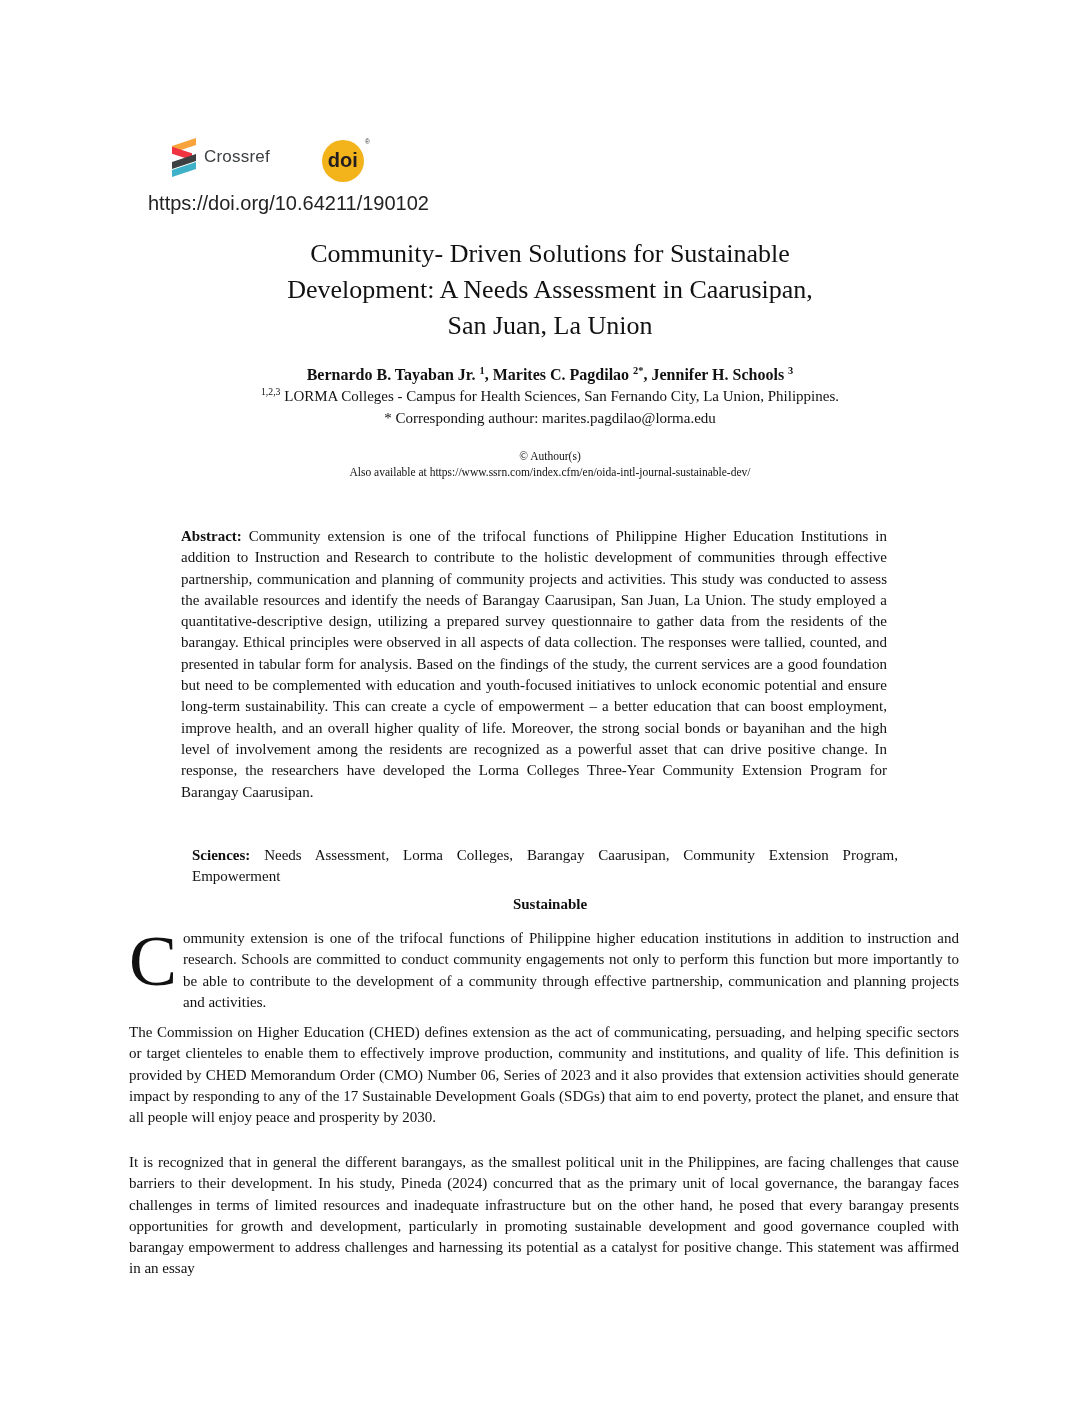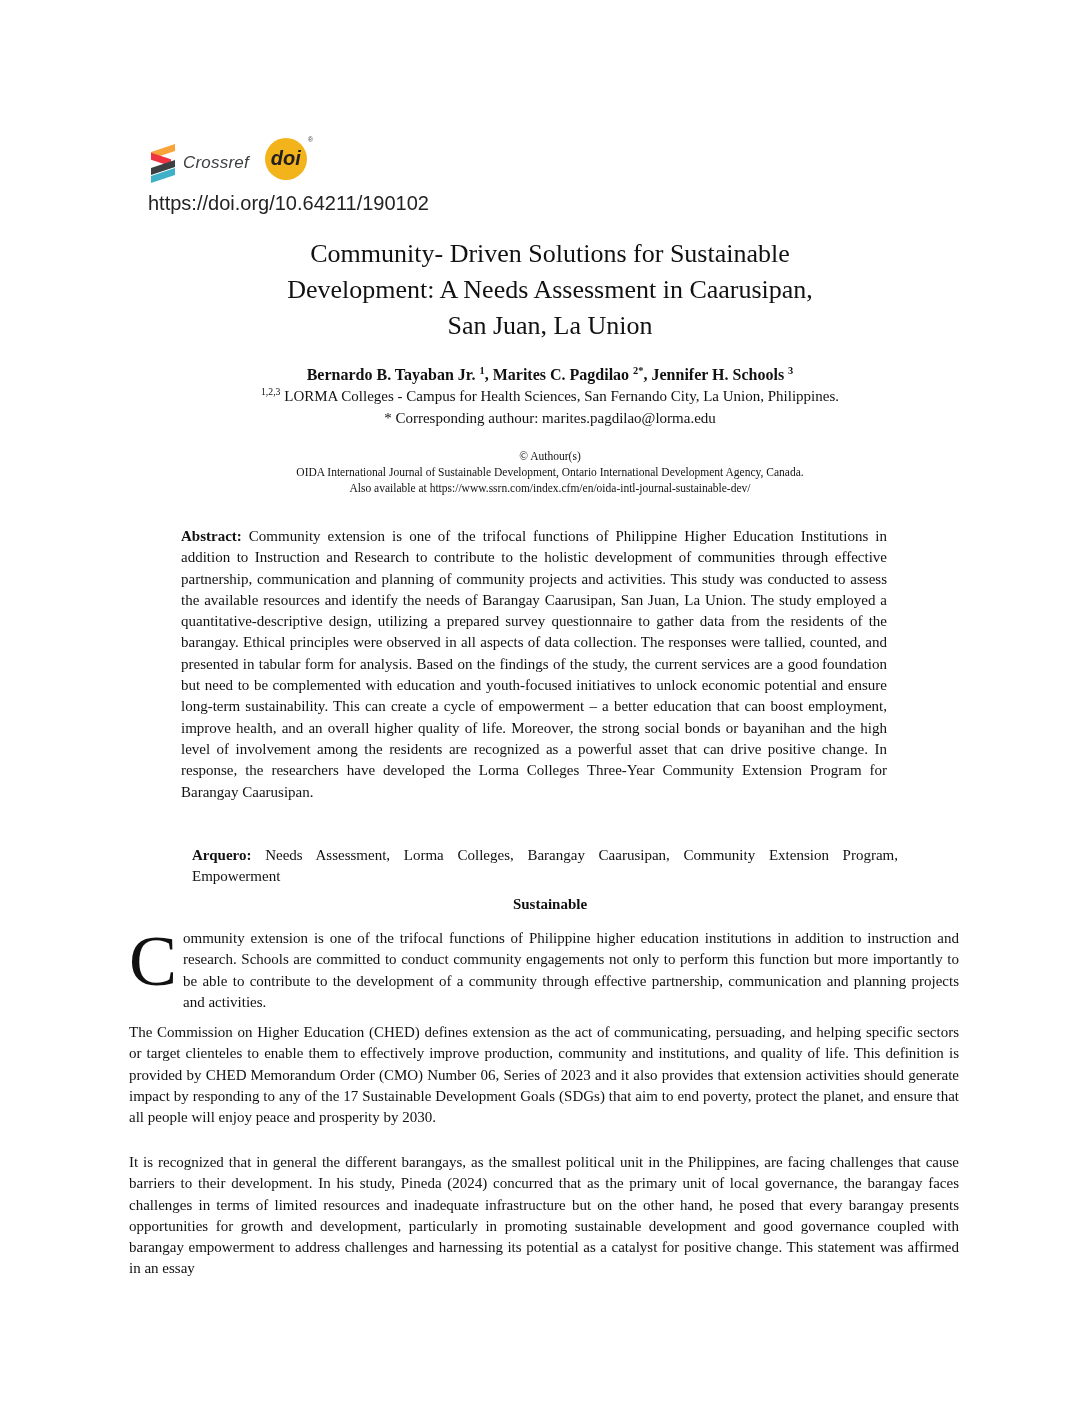--- a/index.html
+++ b/index.html
@@ -1,25 +1,25 @@
 <!DOCTYPE html>
 <html><head>
 <meta charset="utf-8">
 <style>
   html, body { margin:0; padding:0; background:#ffffff; }
   body { width:1088px; height:1408px; position:relative; overflow:hidden; color:#111; }
   .serif { font-family:"Liberation Serif", "DejaVu Serif", serif; }
   .sans { font-family:"Liberation Sans", "DejaVu Sans", sans-serif; }
 
-  #logos { position:absolute; left:151px; top:140px; height:40px; display:flex; align-items:flex-end;font-style:italic; }
+  #logos { position:absolute; left:172px; top:140px; height:40px; display:flex; align-items:flex-start; }
   #crossref { display:flex; align-items:center; }
   #crossref-mark { width:26px; height:34px; position:relative; margin-right:6px; }
   #crossref-mark span { position:absolute; left:0; height:7px; }
   #crossref-text { font-size:17px; color:#3c4043; letter-spacing:0.2px; }
-  #doi-badge { margin-left:16px; width:42px; height:42px; border-radius:50%; background:#f2b31b;
+  #doi-badge { margin-left:52px; width:42px; height:42px; border-radius:50%; background:#f2b31b;
                display:flex; align-items:center; justify-content:center; position:relative; }
   #doi-text { font-weight:bold; font-size:20px; color:#231f20; margin-top:-2px; }
   #doi-reg { position:absolute; right:-6px; top:-2px; font-size:7px; color:#444; }
 
   #doi-url { position:absolute; left:148px; top:192px; font-size:20px; color:#222; }
 
   #title { position:absolute; left:150px; top:236px; width:800px; text-align:center;
            font-size:26px; font-weight:normal; line-height:36px; }
   #authors { position:absolute; left:150px; top:366px; width:800px; text-align:center; font-size:16px; font-weight:bold; }
   #affil { position:absolute; left:150px; top:388px; width:800px; text-align:center; font-size:15px; }
@@ -76,30 +76,29 @@
 
 <div id="affil" class="serif">
   <sup>1,2,3</sup>
   <span>LORMA Colleges - Campus for Health Sciences, San Fernando City, La Union, Philippines.</span>
 </div>
 
 <div id="corresp" class="serif">* Corresponding authour:  marites.pagdilao@lorma.edu</div>
 
 <div id="meta" class="serif">
   <div>© Authour(s)</div>
-  <div>OIDA International Journal of Sustainable Development, Ontario International Development Agency, Canada.</div>
   <div>Also available at https://www.ssrn.com/index.cfm/en/oida-intl-journal-sustainable-dev/</div>
 </div>
 
 <div id="abstract" class="para serif">
   <b class="lbl">Abstract:</b><span> Community extension is one of the trifocal functions of Philippine Higher Education Institutions in addition to Instruction and Research to contribute to the holistic development of communities through effective partnership, communication and planning of community projects and activities. This study was conducted to assess the available resources and identify the needs of Barangay Caarusipan, San Juan, La Union. The study employed a quantitative-descriptive design, utilizing a prepared survey questionnaire to gather data from the residents of the barangay. Ethical principles were observed in all aspects of data collection. The responses were tallied, counted, and presented in tabular form for analysis. Based on the findings of the study, the current services are a good foundation but need to be complemented with education and youth-focused initiatives to unlock economic potential and ensure long-term sustainability. This can create a cycle of empowerment – a better education that can boost employment, improve health, and an overall higher quality of life. Moreover, the strong social bonds or bayanihan and the high level of involvement among the residents are recognized as a powerful asset that can drive positive change. In response, the researchers have developed the Lorma Colleges Three-Year Community Extension Program for Barangay Caarusipan.</span>
 </div>
 
 <div id="keywords" class="para serif">
-  <b class="lbl">Arquero:</b><span> Needs Assessment, Lorma Colleges, Barangay Caarusipan, Community Extension Program, Empowerment</span>
+  <b class="lbl">Sciences:</b><span> Needs Assessment, Lorma Colleges, Barangay Caarusipan, Community Extension Program, Empowerment</span>
 </div>
 
 <div id="intro-heading" class="serif">Sustainable</div>
 
 <div id="intro-p1" class="para serif">
   <span id="dropcap">C</span><span>ommunity extension is one of the trifocal functions of Philippine higher education institutions in addition to instruction and research.  Schools are committed to conduct community engagements not only to perform this function but more importantly to be able to contribute to the development of a community through effective partnership, communication and planning projects and activities.</span>
 </div>
 
 <div id="intro-p2" class="para serif">The Commission on Higher Education (CHED) defines extension as the act of communicating, persuading, and helping specific sectors or target clienteles to enable them to effectively improve production, community and institutions, and quality of life.  This definition is provided by CHED Memorandum Order (CMO) Number 06, Series of 2023 and it also provides that extension activities should generate impact by responding to any of the 17 Sustainable Development Goals (SDGs) that aim to end poverty, protect the planet, and ensure that all people will enjoy peace and prosperity by 2030.</div>
 

